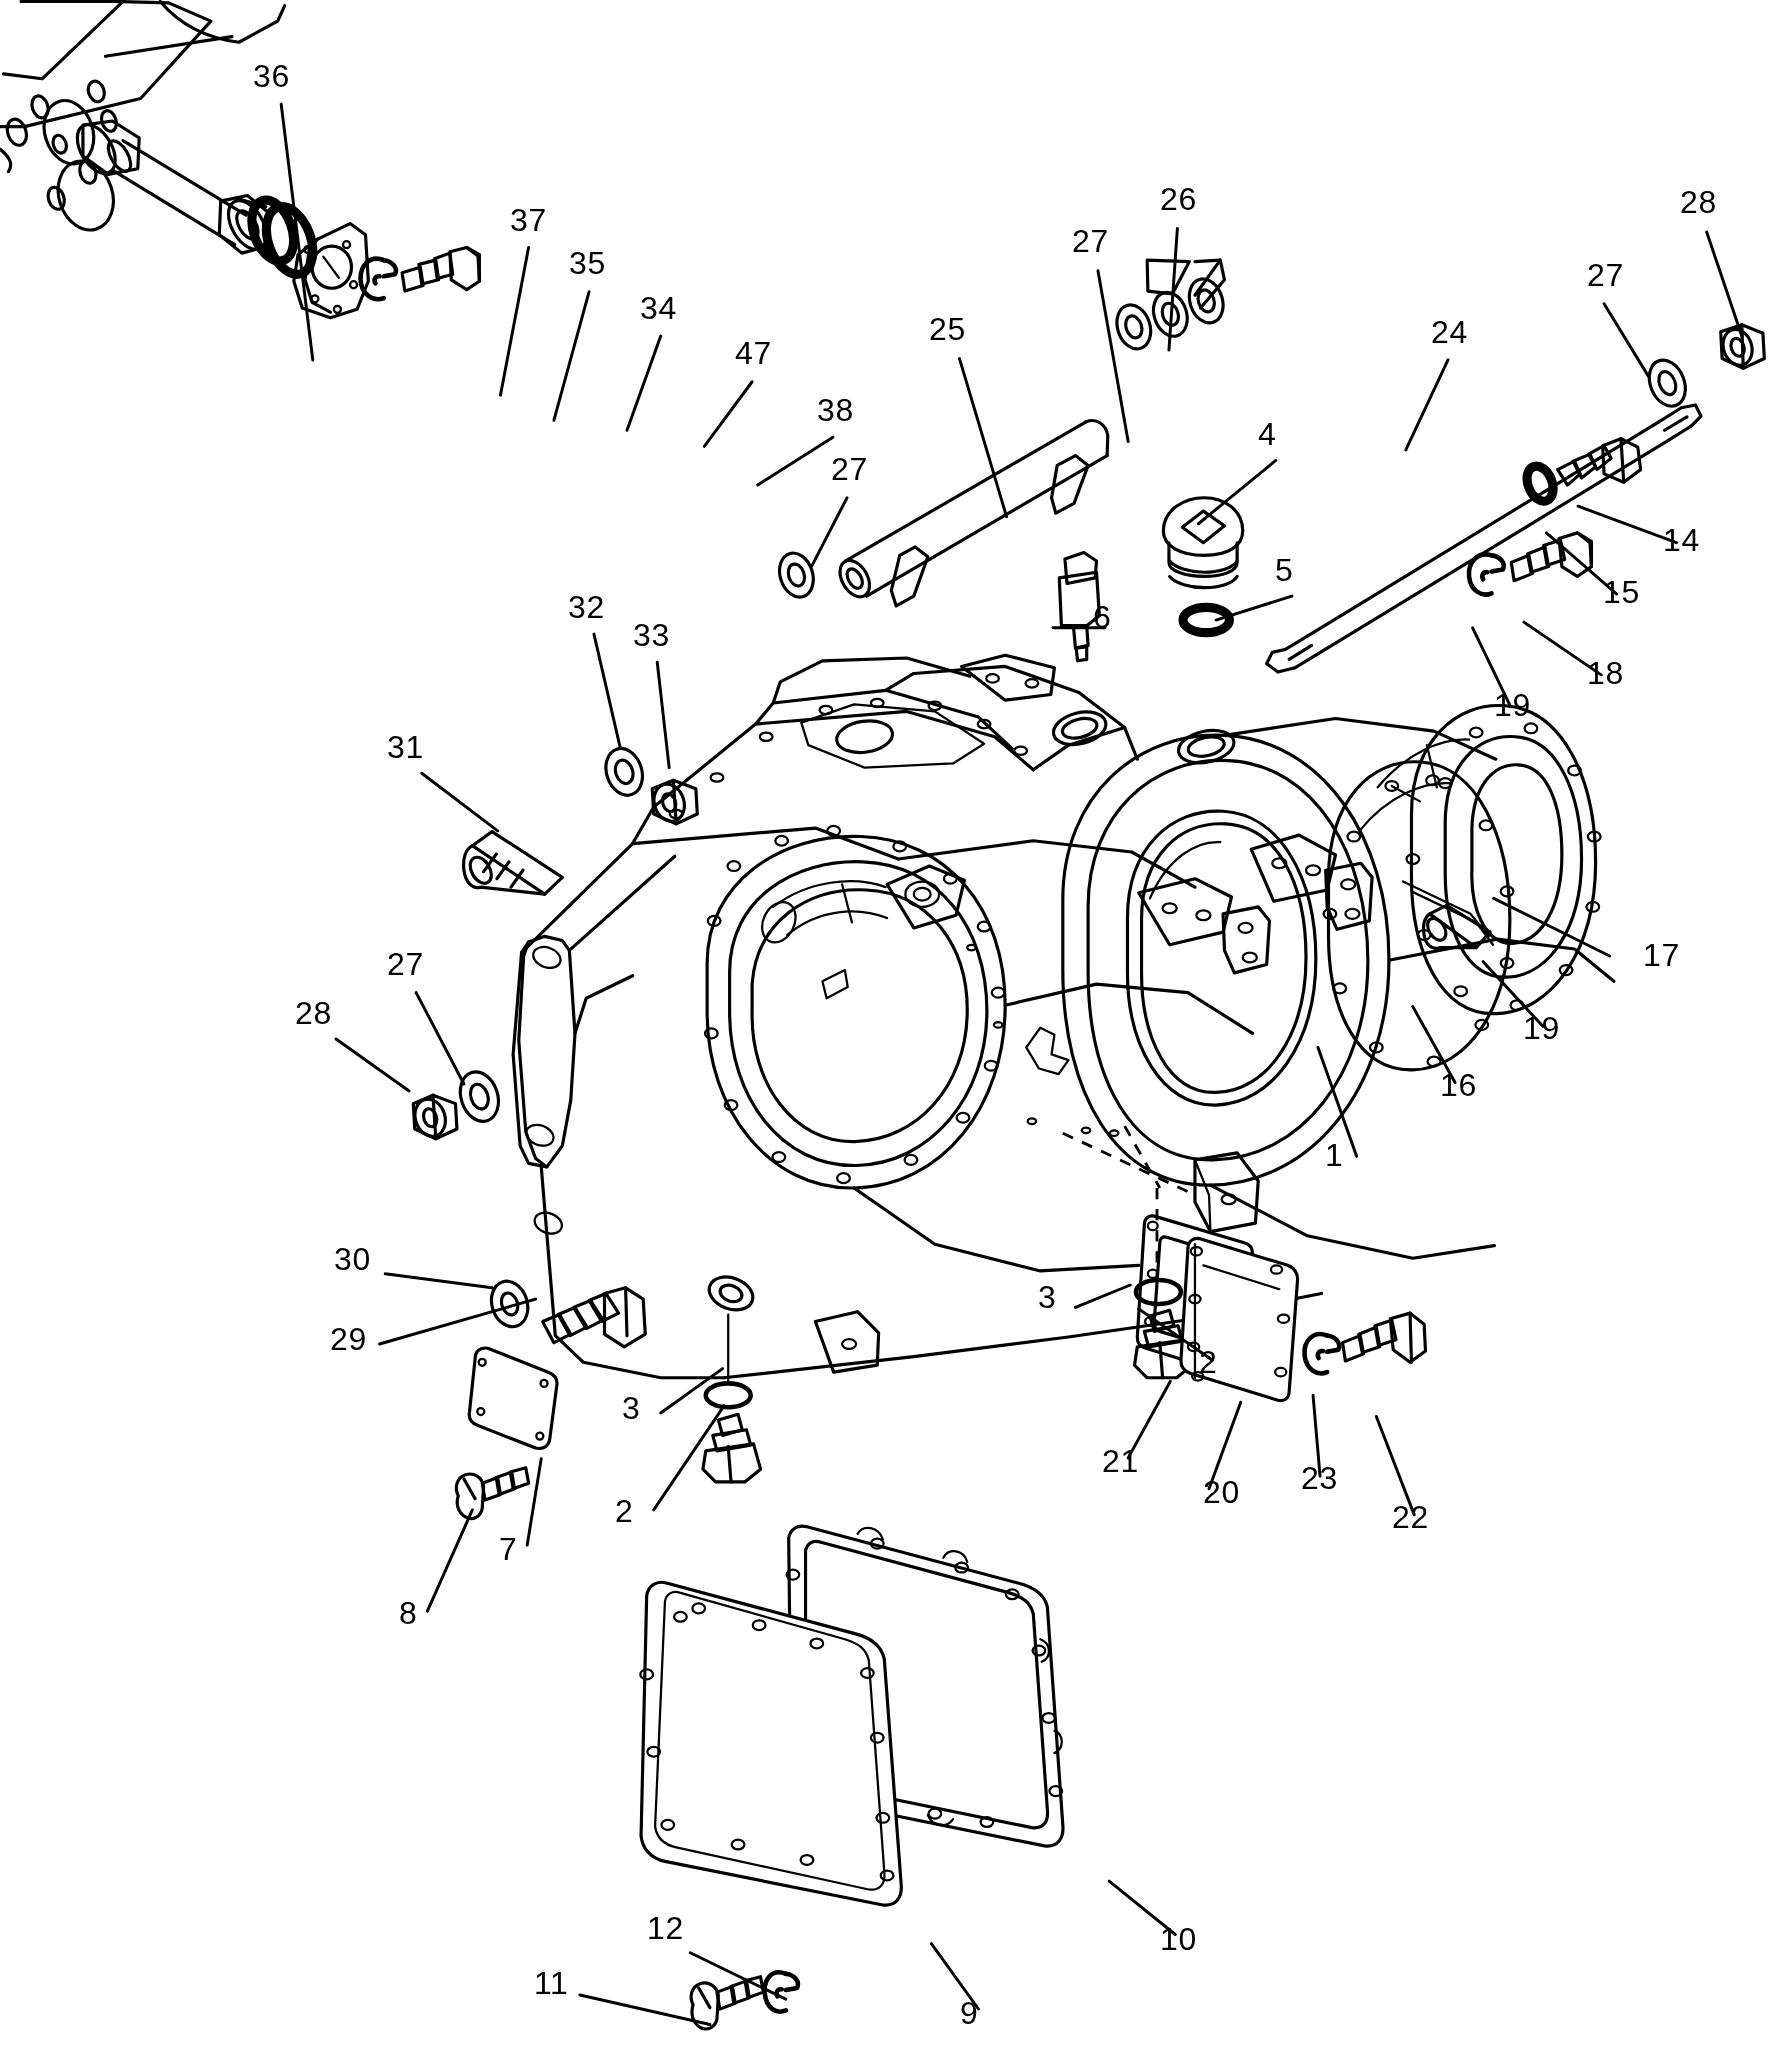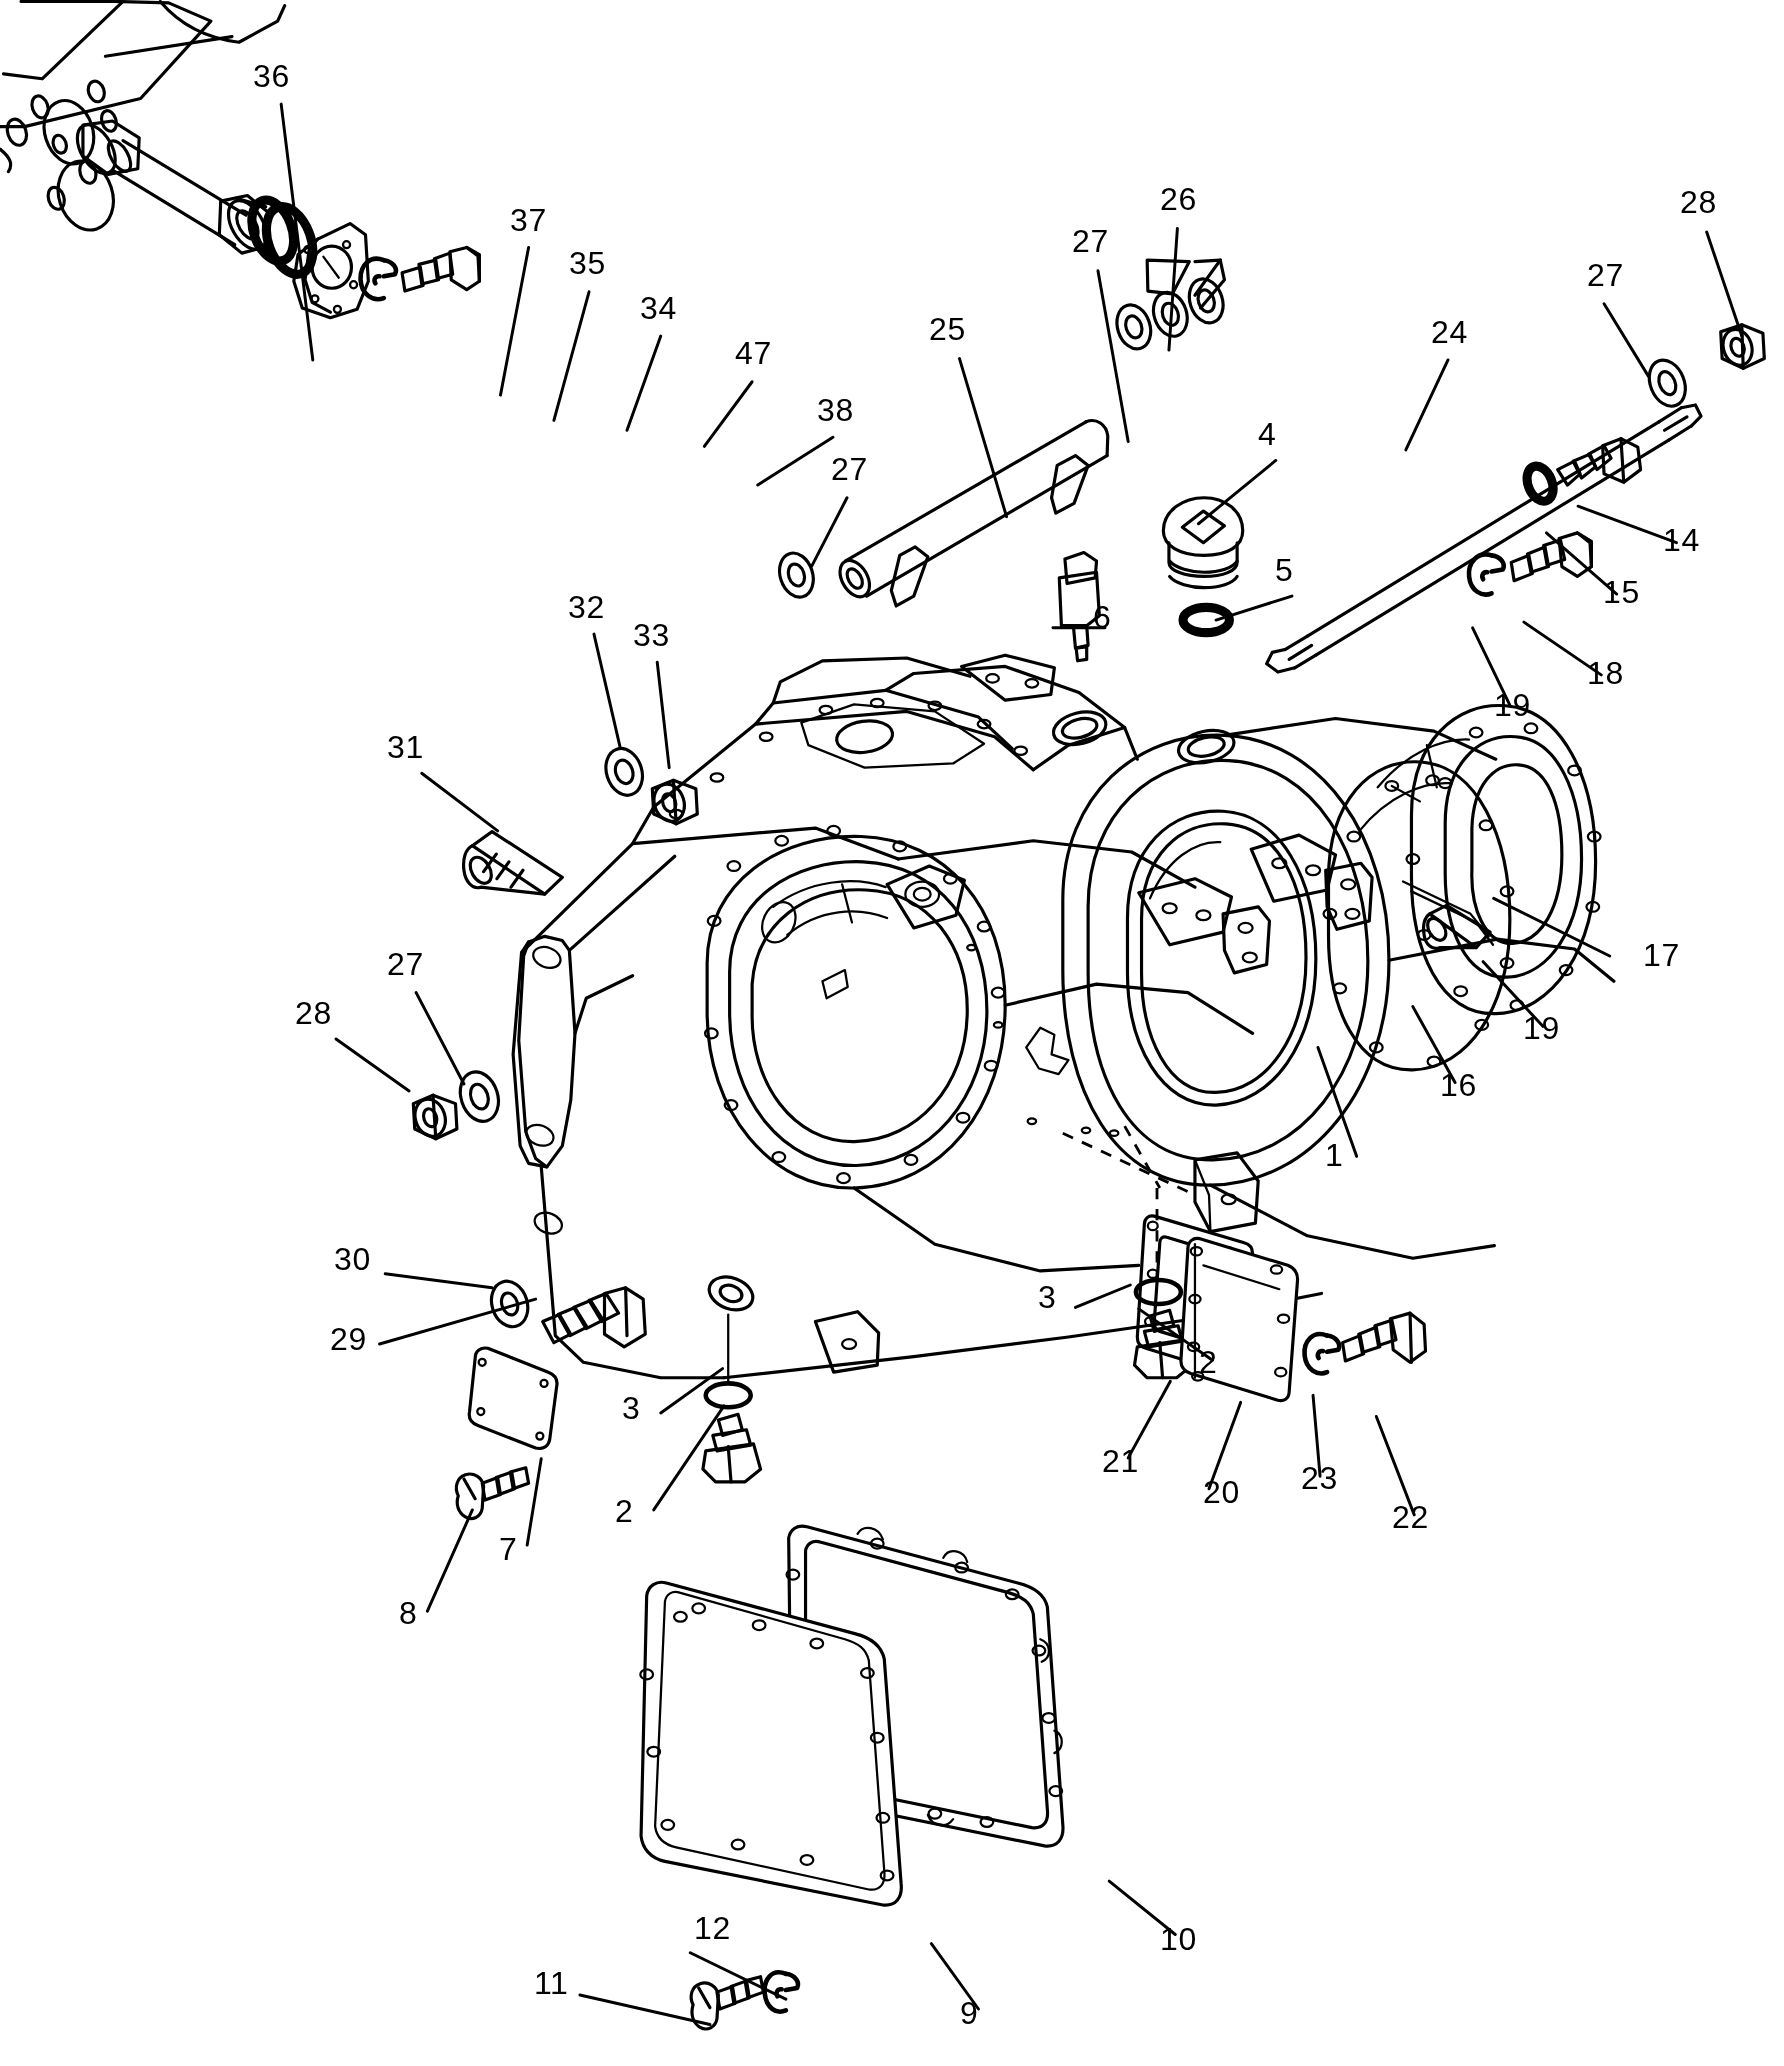--- a/index.html
+++ b/index.html
@@ -657,21 +657,21 @@
       <div class="callout" style="left: 1038px; top: 1281px;">3</div>
       <div class="callout" style="left: 622px; top: 1392px;">3</div>
       <div class="callout" style="left: 1258px; top: 418px;">4</div>
       <div class="callout" style="left: 1275px; top: 554px;">5</div>
       <div class="callout" style="left: 1093px; top: 601px;">6</div>
       <div class="callout" style="left: 499px; top: 1533px;">7</div>
       <div class="callout" style="left: 399px; top: 1597px;">8</div>
       <div class="callout" style="left: 960px; top: 1997px;">9</div>
       <div class="callout" style="left: 1160px; top: 1923px;">10</div>
       <div class="callout" style="left: 534px; top: 1967px;">11</div>
-      <div class="callout" style="left: 647px; top: 1912px; margin-left: 47px;">12</div>
+      <div class="callout" style="left: 647px; top: 1912px;">12</div>
       <div class="callout" style="left: 1523px; top: 1012px;">19</div>
       <div class="callout" style="left: 1663px; top: 524px;">14</div>
       <div class="callout" style="left: 1603px; top: 576px;">15</div>
       <div class="callout" style="left: 1587px; top: 657px;">18</div>
       <div class="callout" style="left: 1494px; top: 689px;">19</div>
       <div class="callout" style="left: 1596px; top: 939px; margin-left: 47px;">17</div>
       <div class="callout" style="left: 1440px; top: 1069px;">16</div>
       <div class="callout" style="left: 1185px; top: 1476px; margin-left: 18px;">20</div>
       <div class="callout" style="left: 1102px; top: 1445px;">21</div>
       <div class="callout" style="left: 1392px; top: 1501px;">22</div>

